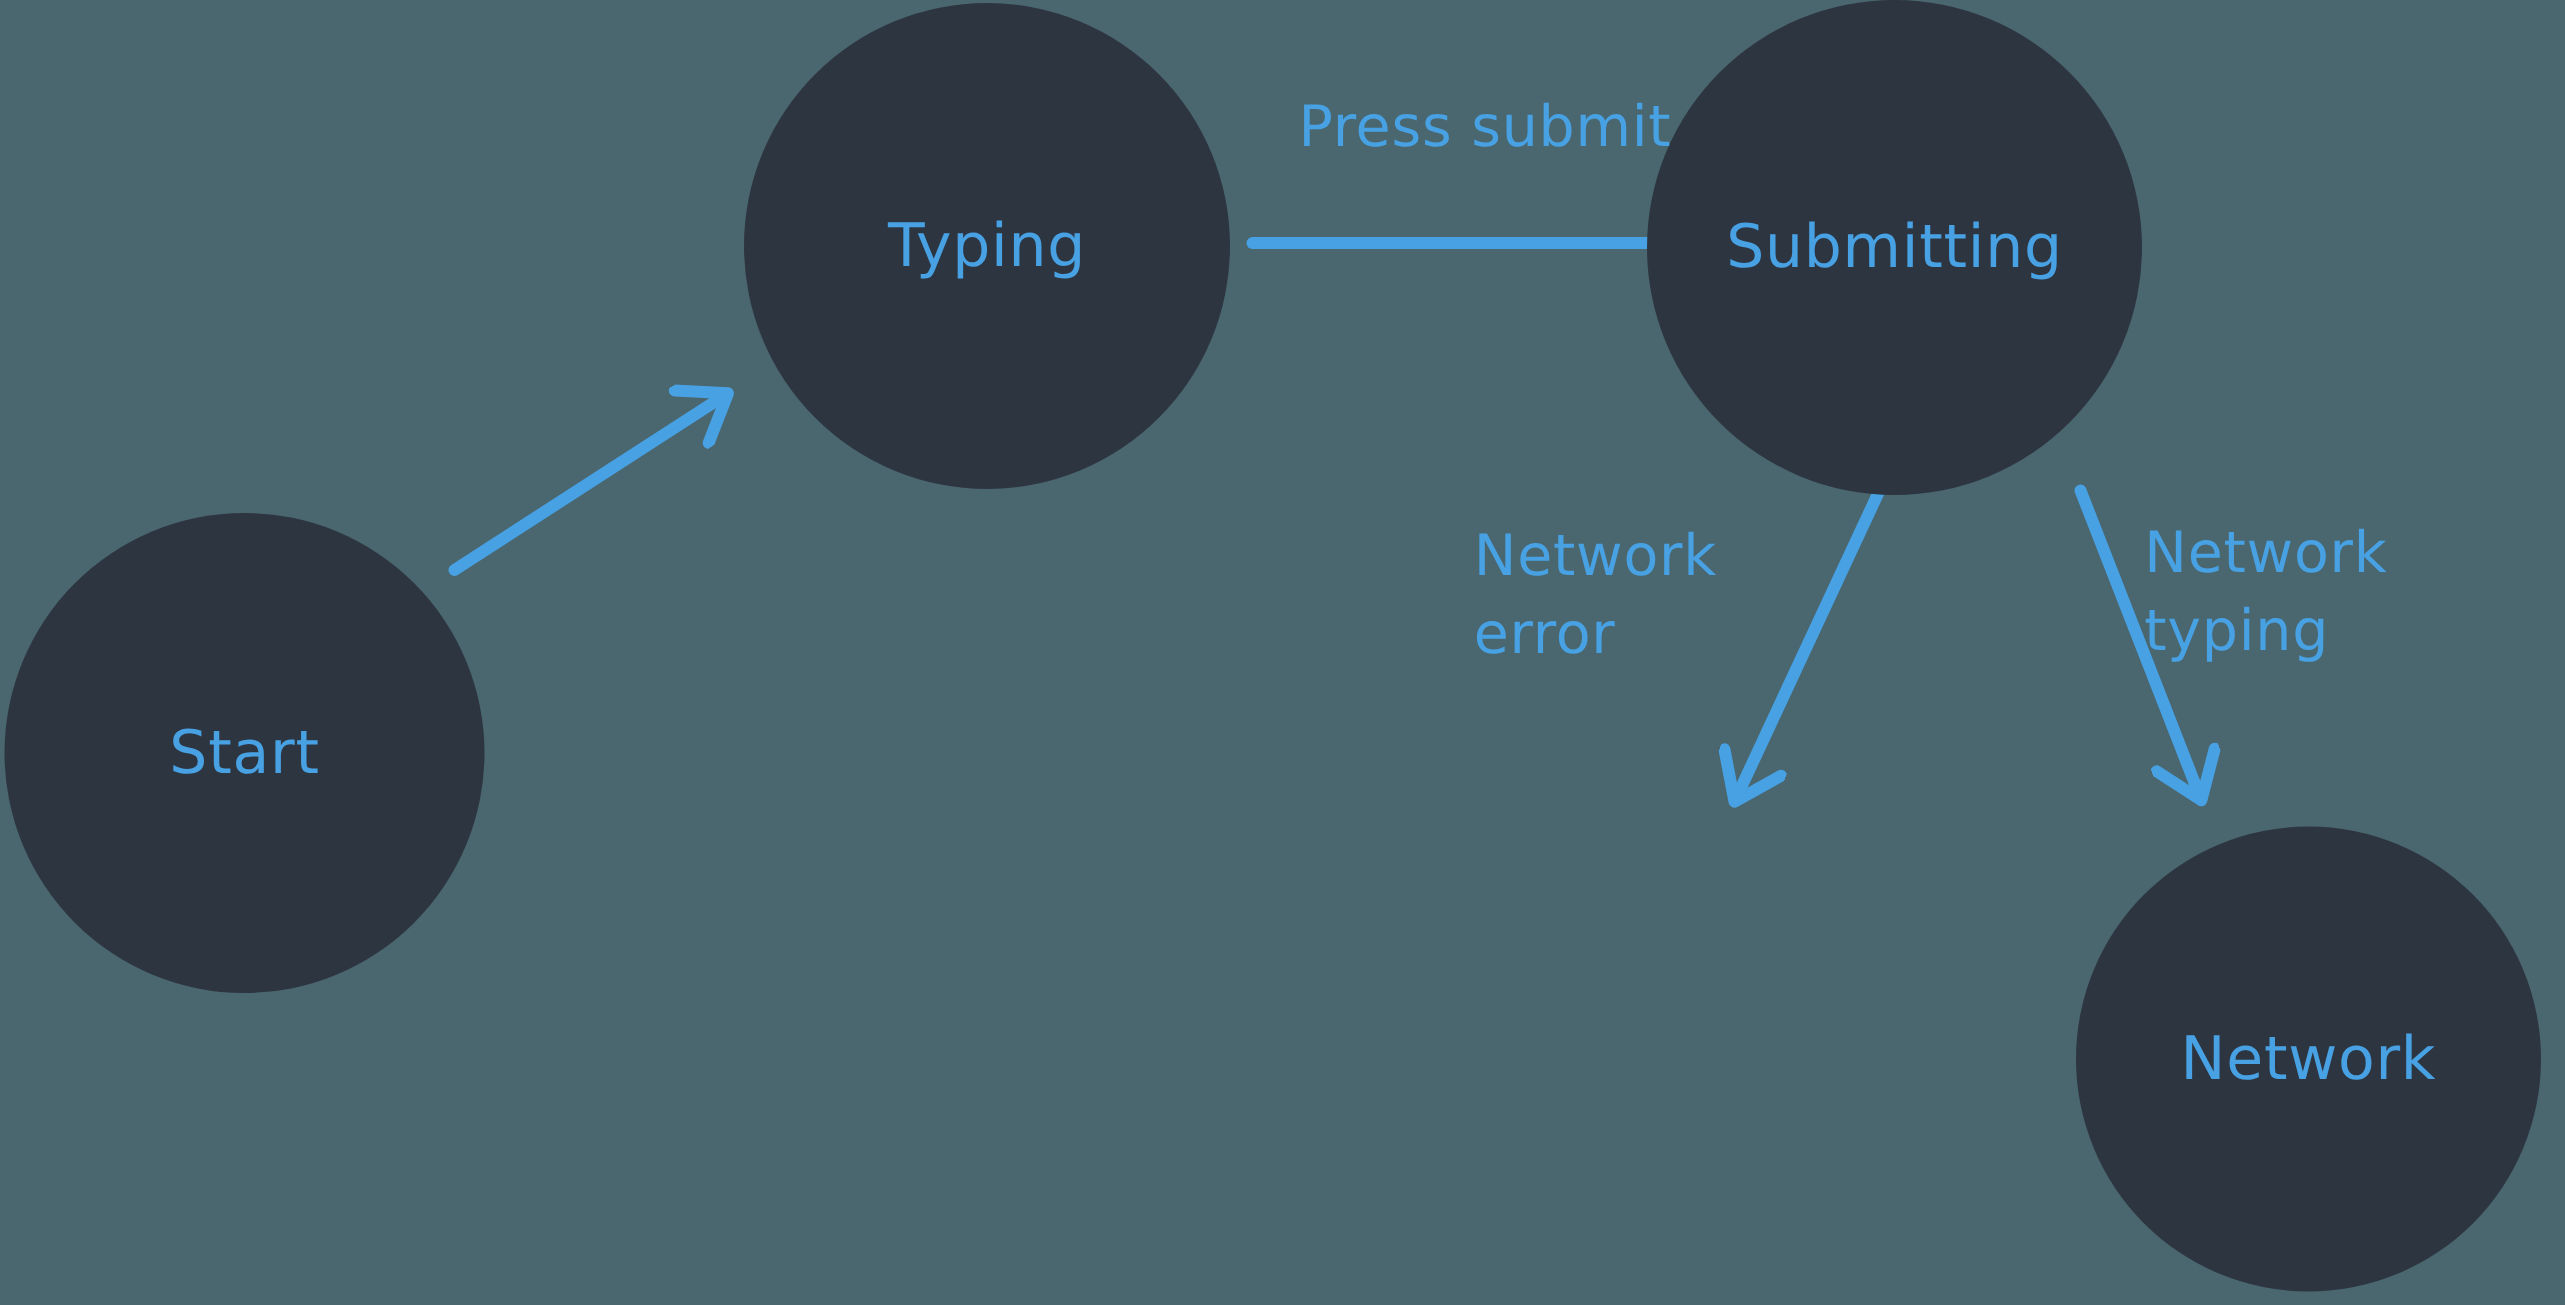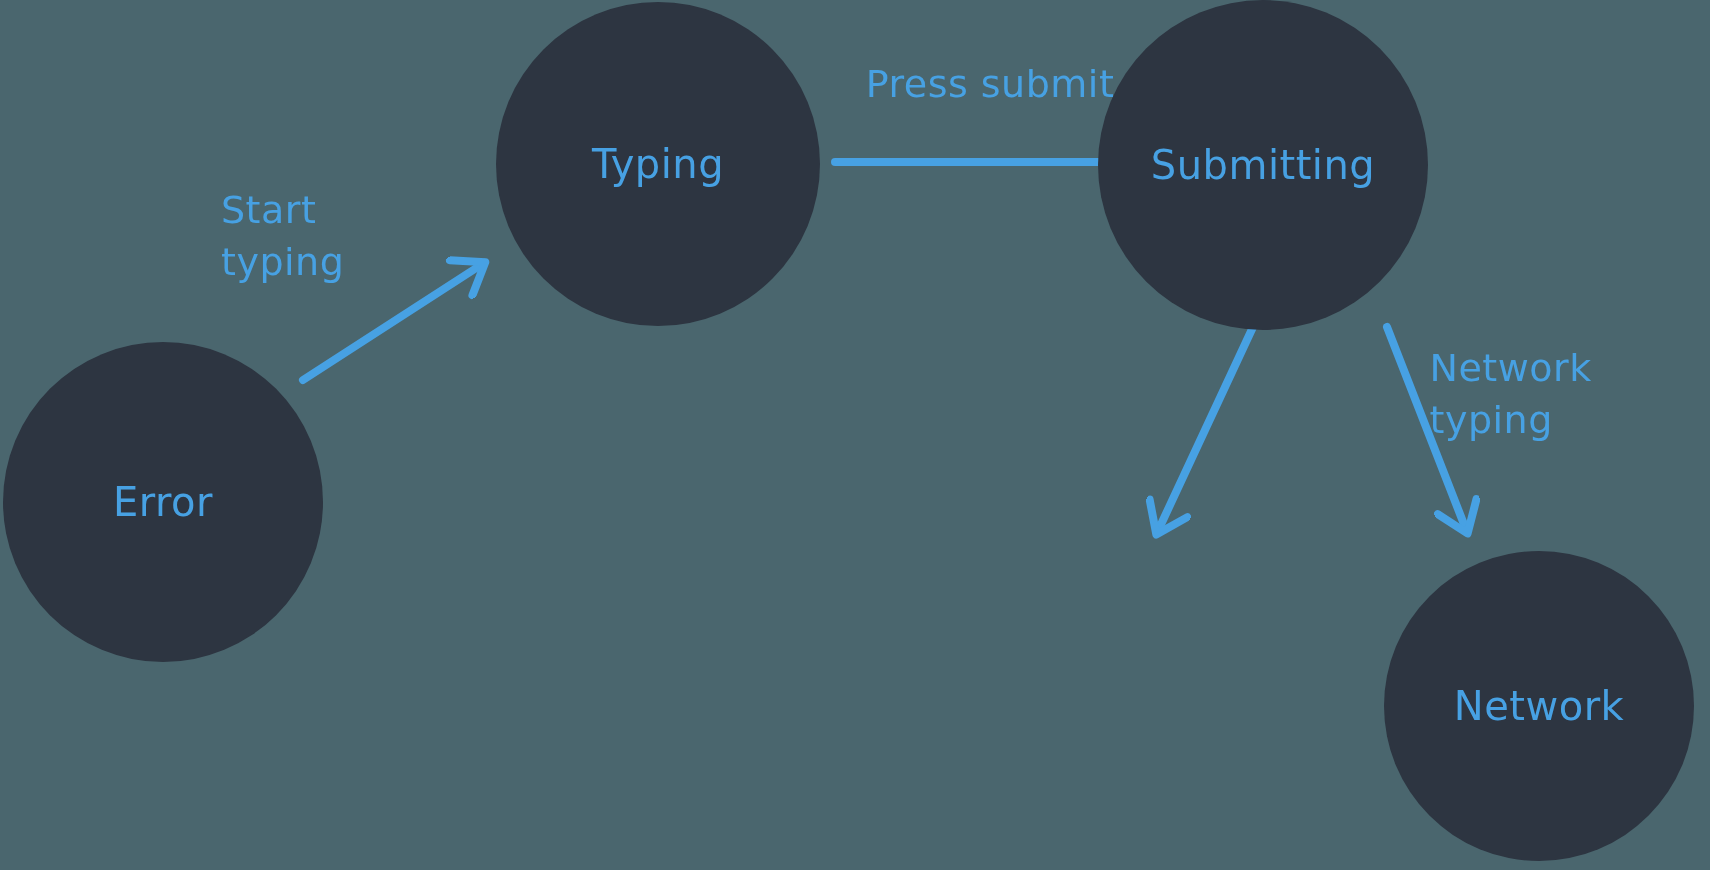--- a/index.html
+++ b/index.html
@@ -73,36 +73,36 @@
         <path d="M0.9,0.4 L4.5,3 L0.9,5.6" fill="none" stroke="#47a1e3" style="stroke: var(--accent, #47a1e3);" stroke-width="1" stroke-linecap="round" stroke-linejoin="round"></path>
       </marker>
     </defs>
     <path class="edge" d="M303,380 L484,263" marker-end="url(#chevron)"></path>
     <path class="edge" d="M835,162 L1134,162" marker-end="url(#chevron)"></path>
     <path class="edge" d="M1253,327 L1157,533" marker-end="url(#chevron)"></path>
     <path class="edge" d="M1387,327 L1467,532" marker-end="url(#chevron)"></path>
   </svg>
 
   <div class="state state-empty">
-    <span>Error</span>
+    <span>Start</span>
   </div>
 
   <div class="state state-typing">
     <span>Typing</span>
   </div>
 
   <div class="state state-submitting">
     <span>Submitting</span>
   </div>
 
 
   <div class="state state-success">
     <span>Network</span>
   </div>
 
-  <div class="edge-label edge-label-start-typing">Start typing</div>
 
   <div class="edge-label edge-label-press-submit">Press submit</div>
 
+  <div class="edge-label edge-label-network-error">Network error</div>
 
   <div class="edge-label edge-label-network-success">Network typing</div>
 
 </div>
 
 </body></html>

